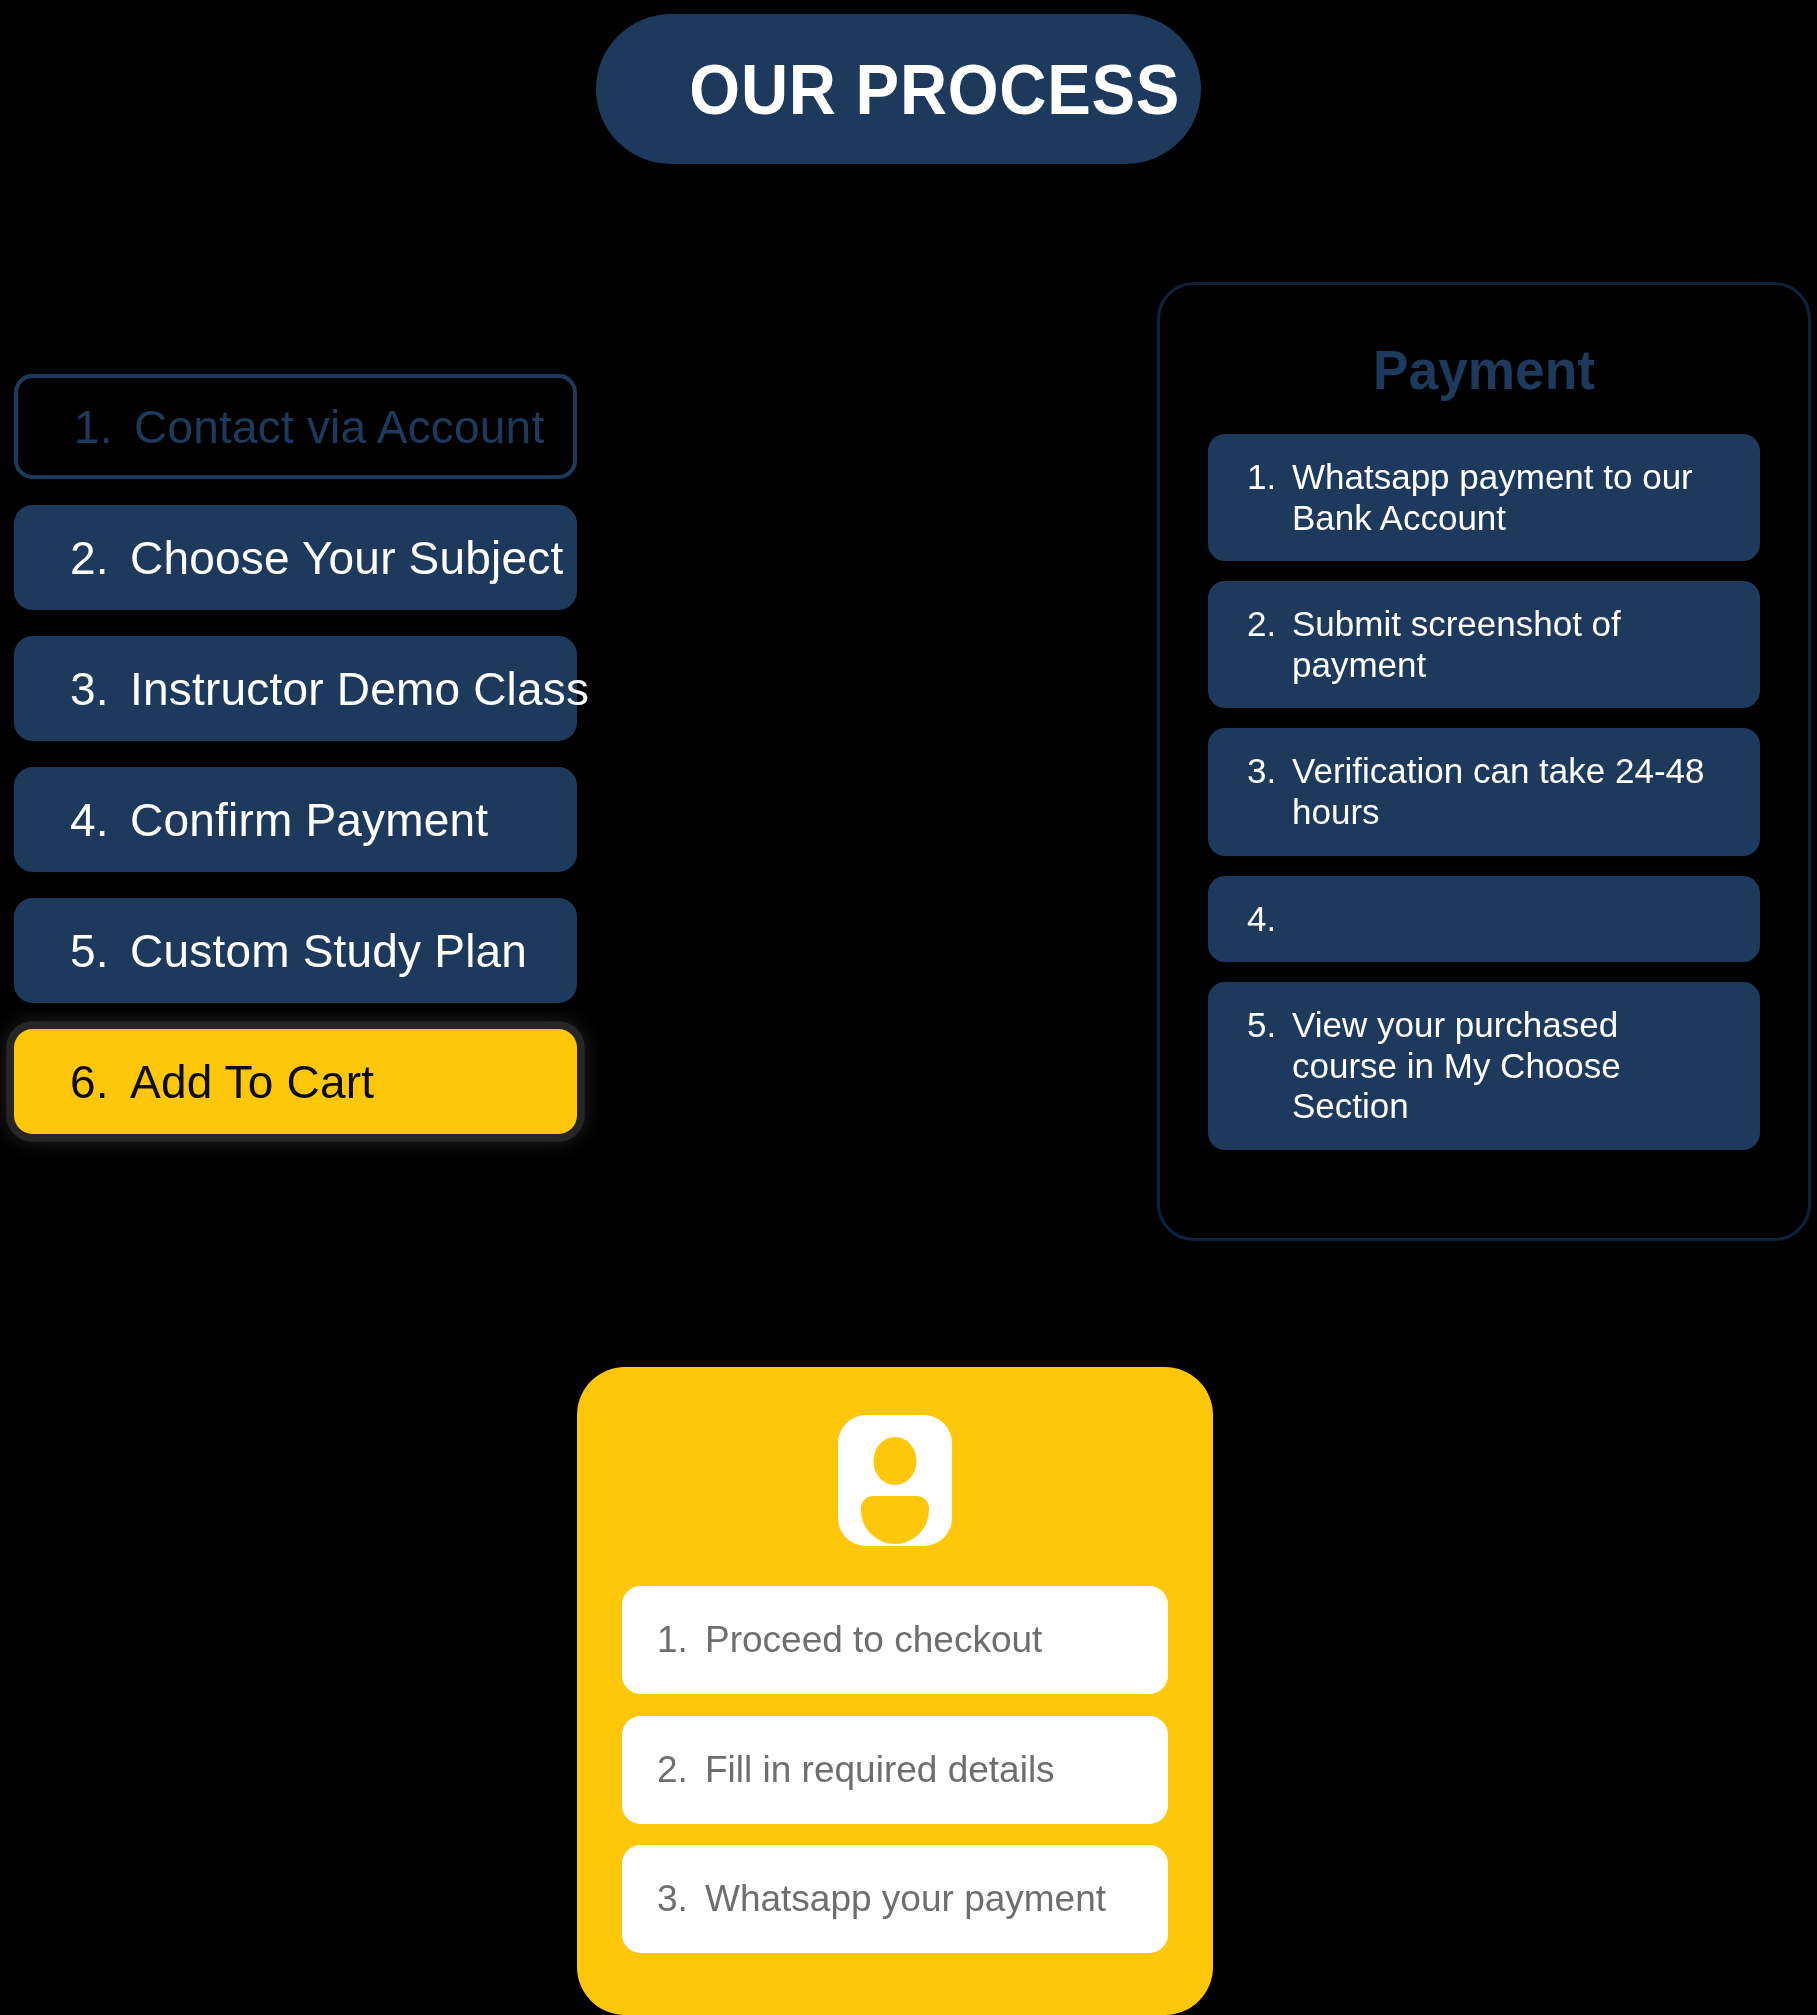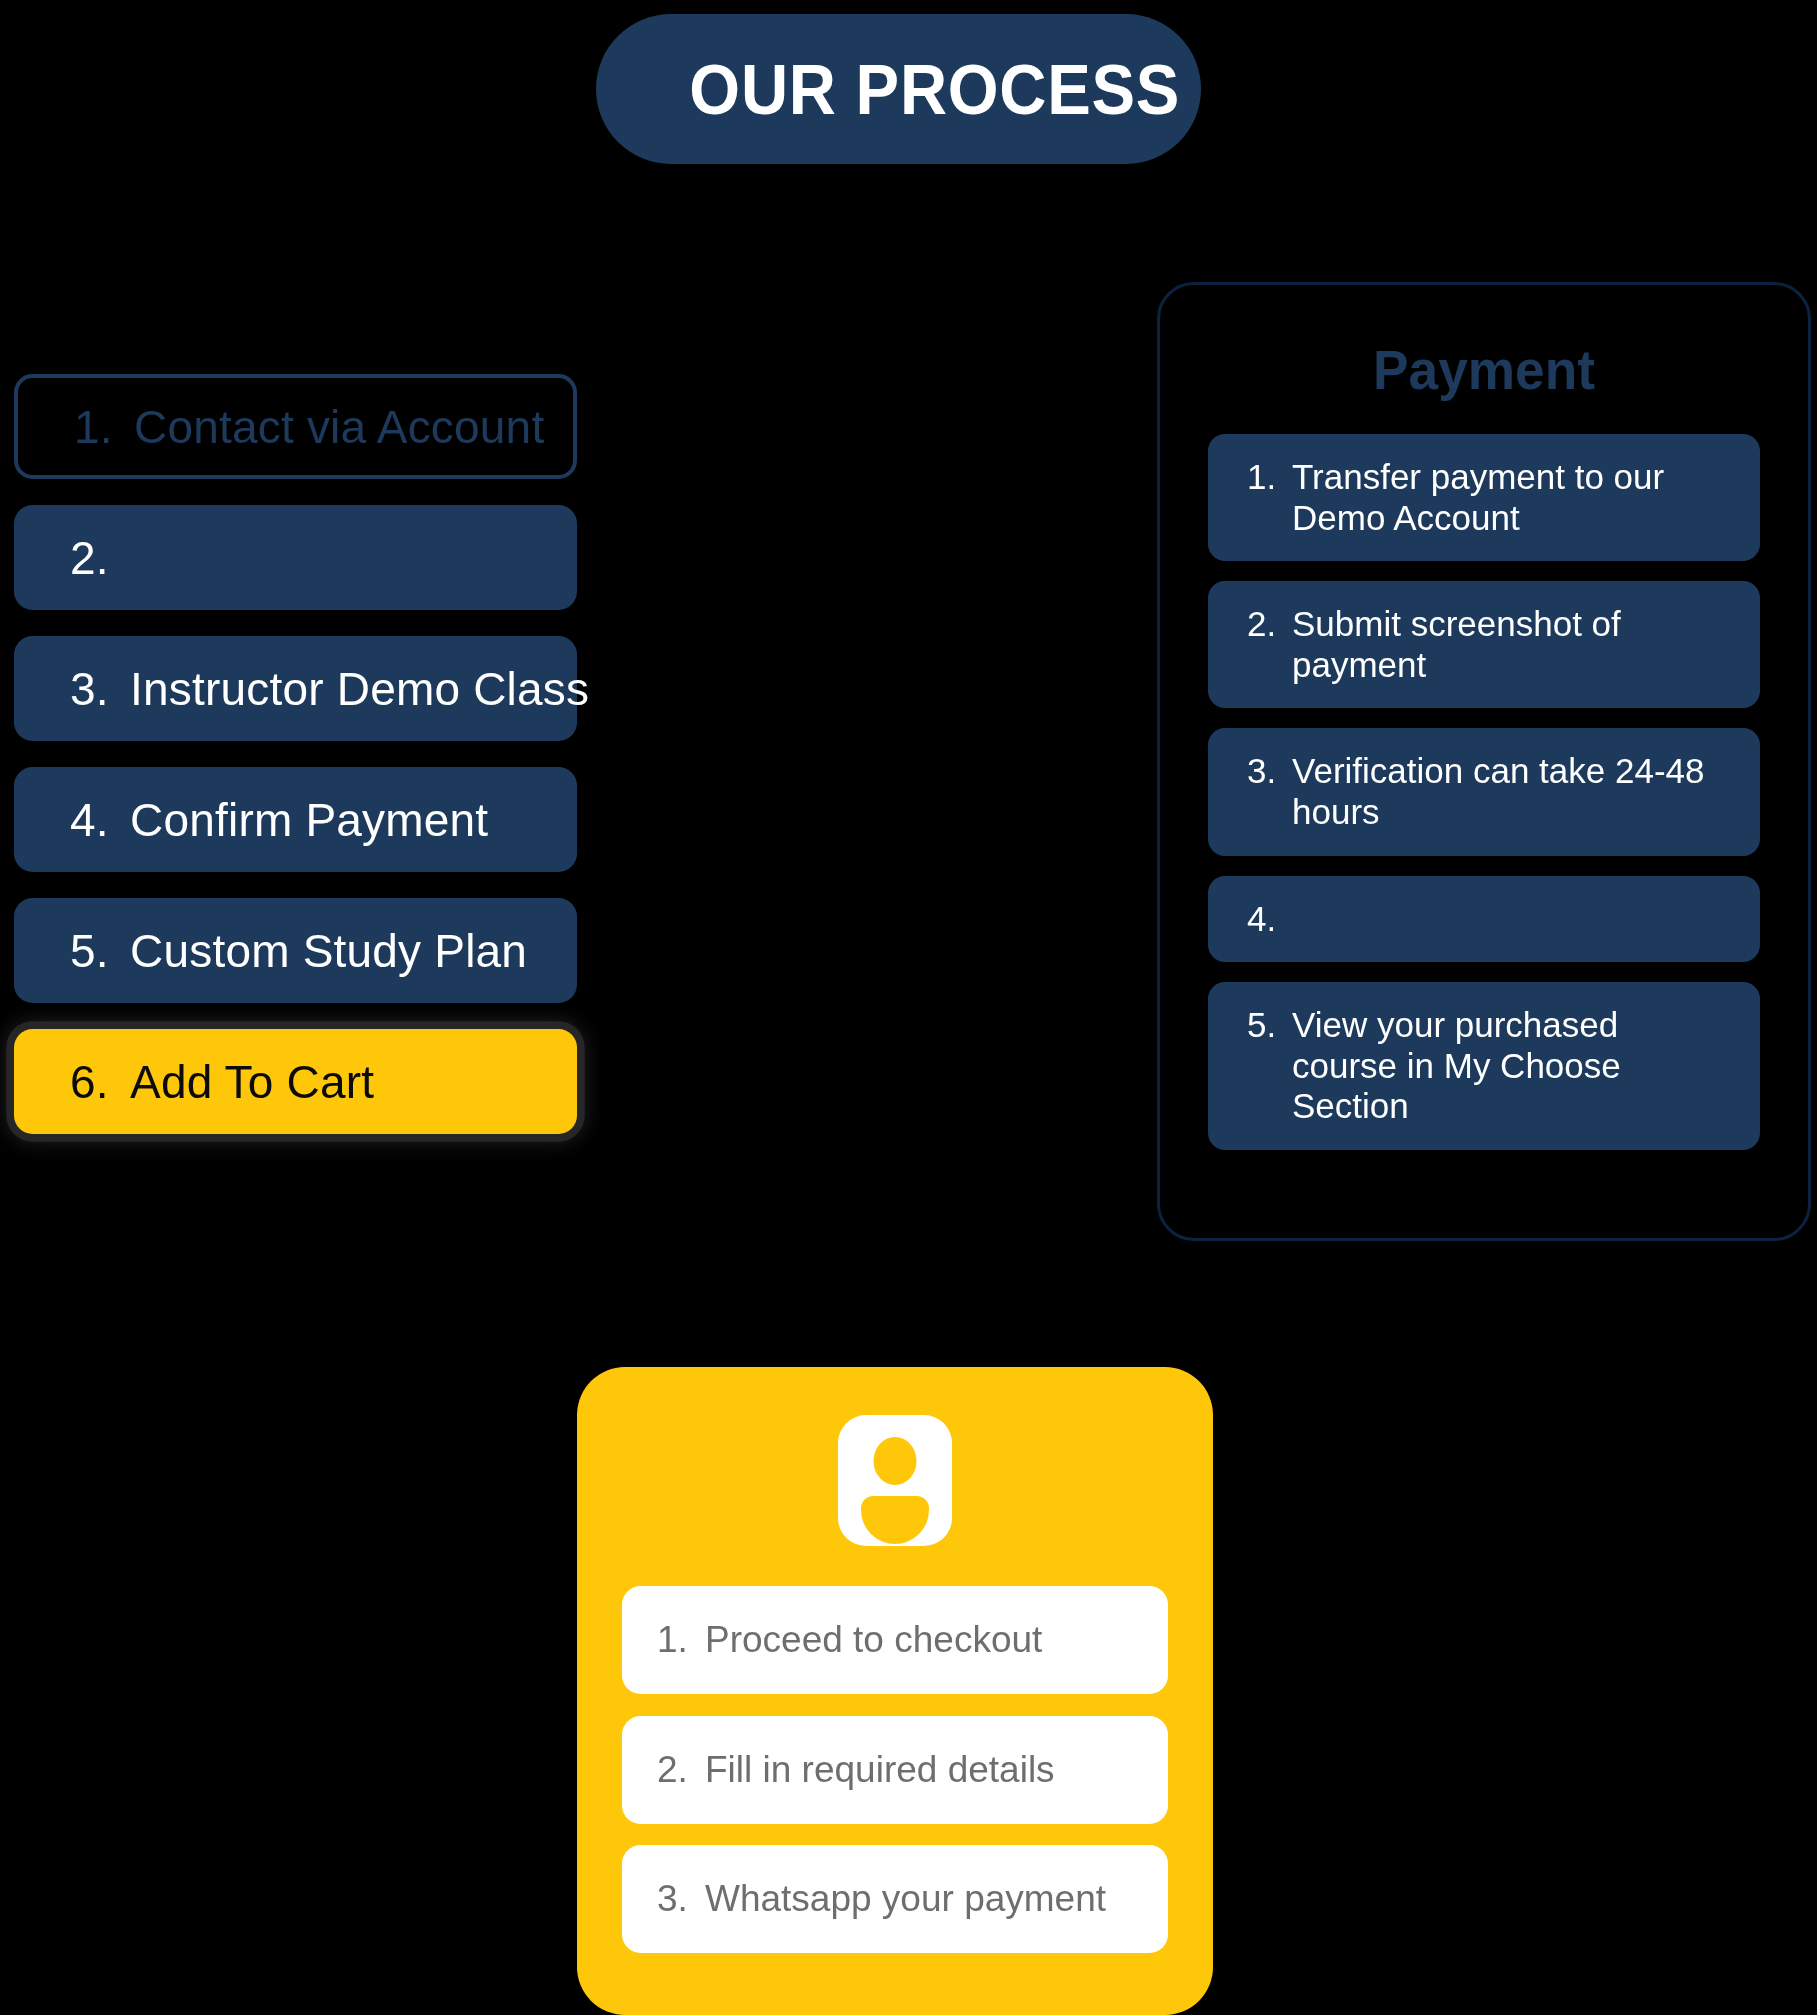--- a/index.html
+++ b/index.html
@@ -187,20 +187,21 @@
 
 <div id="steps-column">
 
   <div class="step-btn outline">
     <span class="num">1.</span>
     <span class="lbl">Contact via Account</span>
   </div>
 
   <div class="step-btn filled">
     <span class="num">2.</span>
+    <span class="lbl">Choose Your Subject</span>
   </div>
 
   <div class="step-btn filled">
     <span class="num">3.</span>
     <span class="lbl">Instructor Demo Class</span>
   </div>
 
   <div class="step-btn filled">
     <span class="num">4.</span>
     <span class="lbl">Confirm Payment</span>
@@ -217,21 +218,21 @@
   </div>
 
 </div>
 
 <div id="payment-panel">
   <div id="payment-title">Payment</div>
   <div id="payment-list">
 
     <div class="pay-item">
       <span class="num">1.</span>
-      <span class="txt">Transfer payment to our Demo Account</span>
+      <span class="txt">Whatsapp payment to our Bank Account</span>
     </div>
 
     <div class="pay-item">
       <span class="num">2.</span>
       <span class="txt">Submit screenshot of payment</span>
     </div>
 
     <div class="pay-item">
       <span class="num">3.</span>
       <span class="txt">Verification can take 24-48 hours</span>

